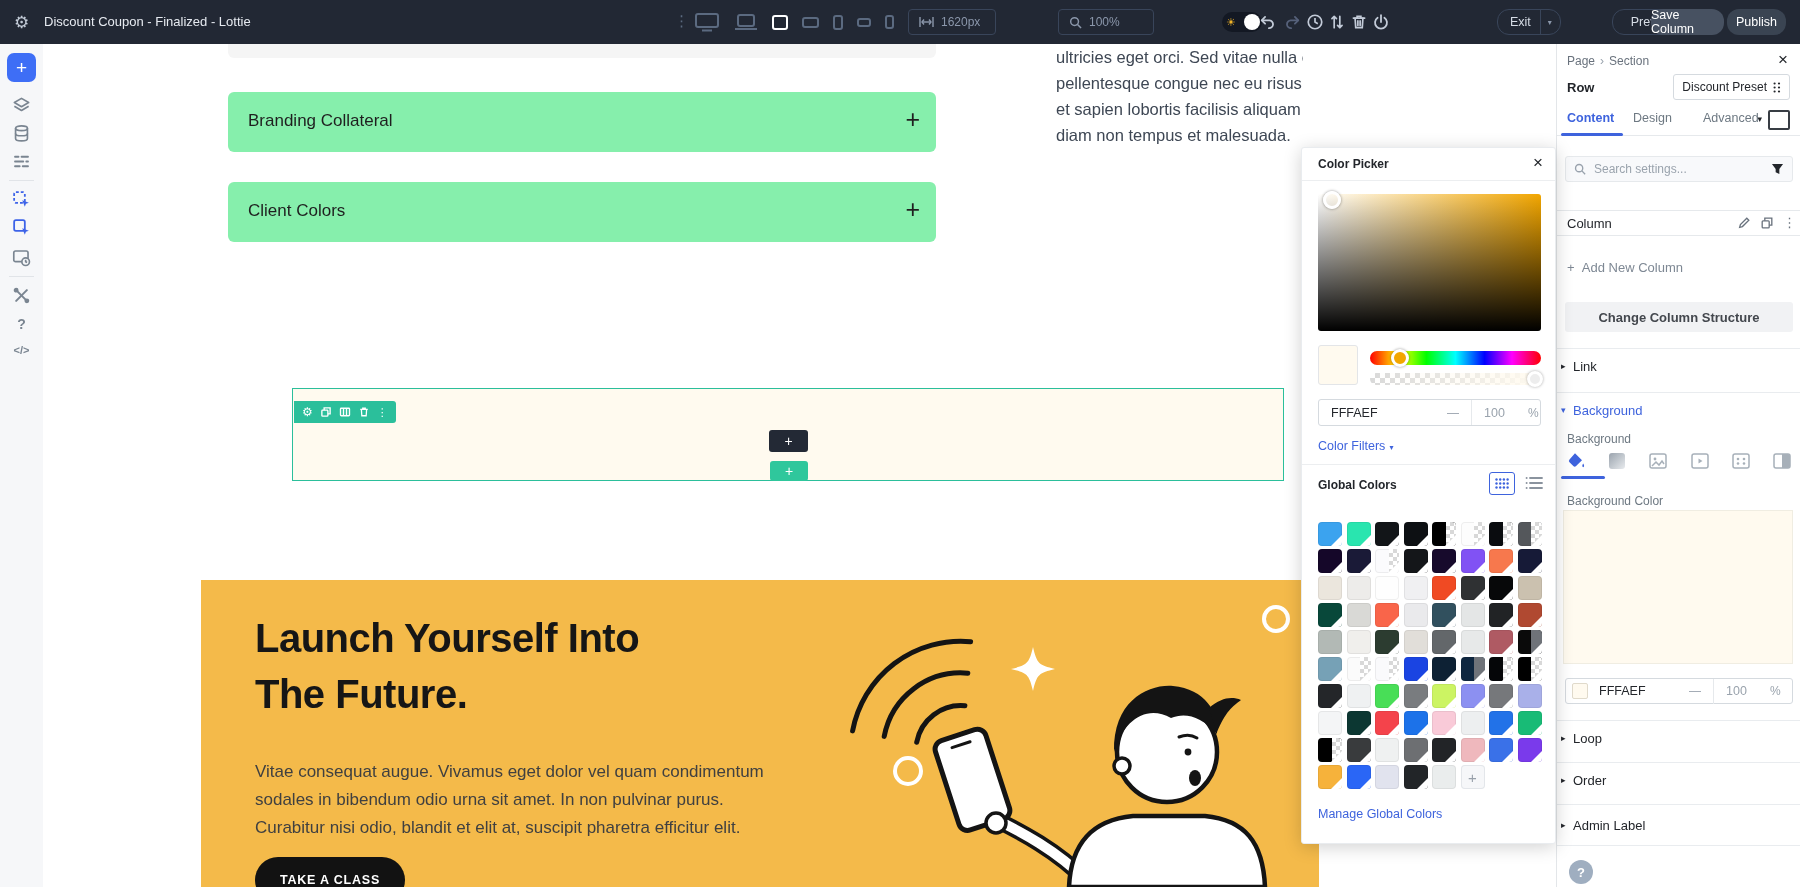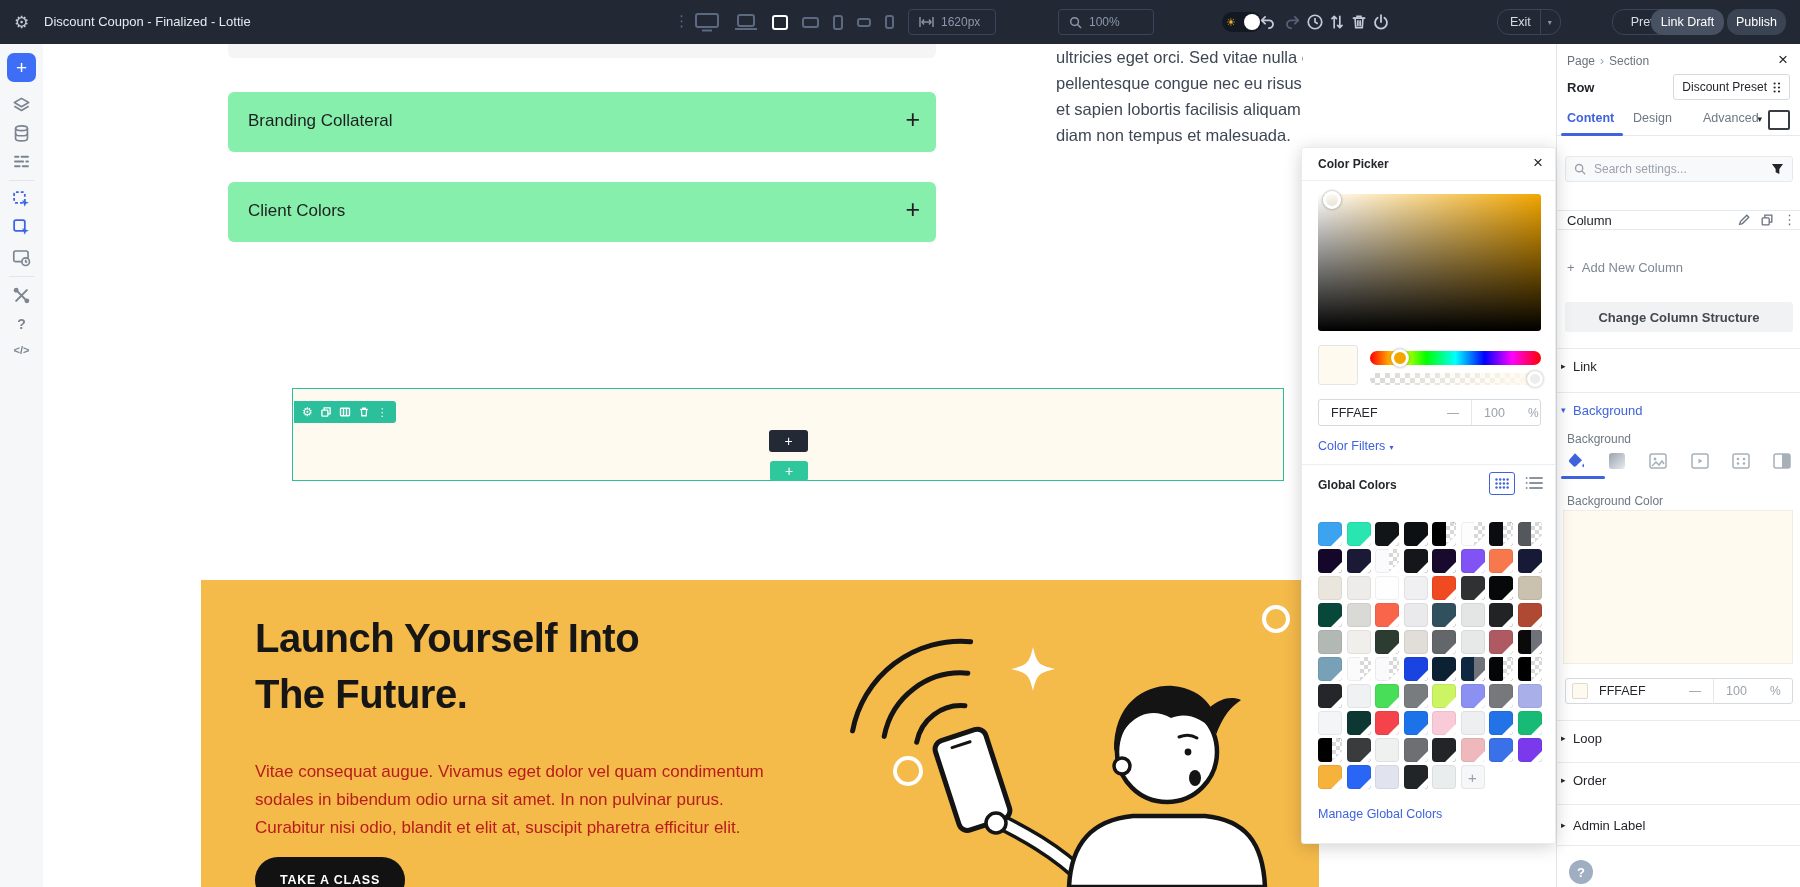--- a/index.html
+++ b/index.html
@@ -52,21 +52,21 @@
               gap:7px;padding:0 8px;color:#fff;cursor:pointer;}
   .el-toolbar .tbi{width:12px;height:12px;color:#fff;}
   .el-toolbar .g{font-size:12px;line-height:12px;}
   .add-dark{position:absolute;left:476px;top:41px;width:39px;height:22px;background:#232935;border-radius:3px;color:#fff;
             display:flex;align-items:center;justify-content:center;font-size:14px;cursor:pointer;}
   .add-teal{position:absolute;left:477px;top:72px;width:38px;height:20px;border-radius:3px;color:#fff;
             display:flex;align-items:center;justify-content:center;font-size:14px;cursor:pointer;}
   .hero{position:absolute;left:158px;top:536px;width:1118px;height:307px;overflow:hidden;}
   .hero-title{position:absolute;left:54px;top:30px;font-size:40px;line-height:56px;font-weight:bold;color:#161616;letter-spacing:-.5px;}
   .hero-para{position:absolute;left:54px;top:178px;}
-  .hero-para div{white-space:nowrap;font-size:17px;line-height:28px;color:#b91c1c;}
+  .hero-para div{white-space:nowrap;font-size:17px;line-height:28px;color:#404040;}
   .hero-cta{position:absolute;left:54px;top:277px;width:150px;height:46px;background:#121212;border-radius:23px;color:#fff;
             font-size:12.5px;font-weight:bold;letter-spacing:.8px;display:flex;align-items:center;justify-content:center;cursor:pointer;}
   .hero-art{position:absolute;left:0;top:0;pointer-events:none;}
 
   
   .popup{position:absolute;left:1301px;top:147px;width:255px;height:697px;background:#fff;border-radius:3px;
          box-shadow:0 3px 18px rgba(0,0,0,.18);border:1px solid #E9ECEF;box-sizing:border-box;z-index:5;}
   .pp-title{position:absolute;left:16px;top:9px;font-size:12px;font-weight:bold;color:#23262B;}
   .pp-close{position:absolute;right:12px;top:5px;font-size:17px;color:#23262B;cursor:pointer;}
   .pp-div{position:absolute;left:0;width:100%;height:1px;background:#ECEEF0;}
@@ -121,21 +121,21 @@
   .pn-tabs{position:absolute;left:0;top:62px;width:100%;height:30px;border-bottom:1px solid #E6E9EC;box-sizing:border-box;}
   .pn-tab{position:absolute;top:5px;font-size:12.5px;color:#6D7882;cursor:pointer;}
   .pn-tab.active{color:#3E63DD;font-weight:bold;}
   .pn-tab-underline{position:absolute;left:4px;top:27px;width:62px;height:3px;background:#3E63DD;border-radius:2px;}
   .pn-tabcaret{position:absolute;right:38px;top:8px;font-size:9px;color:#23262B;cursor:pointer;}
   .pn-square{position:absolute;right:10px;top:4px;width:18px;height:16px;border:2px solid #383D44;border-radius:2px;cursor:pointer;}
   .pn-search{position:absolute;left:8px;top:112px;width:228px;height:26px;background:#F8F9FB;border:1px solid #E6E9EC;
              border-radius:3px;box-sizing:border-box;display:flex;align-items:center;gap:6px;padding:0 8px;}
   .pn-search input{border:0;outline:0;background:transparent;flex:1;font-size:12px;color:#444;font-family:inherit;}
   .pn-search input::placeholder{color:#9AA3AD;}
-  .pn-colrow{position:absolute;left:0;top:166px;width:100%;height:20px;border-top:1px solid #E6E9EC;border-bottom:1px solid #E6E9EC;
+  .pn-colrow{position:absolute;left:0;top:166px;width:100%;height:26px;border-top:1px solid #E6E9EC;border-bottom:1px solid #E6E9EC;
              box-sizing:border-box;display:flex;align-items:center;cursor:pointer;}
   .pn-colrow .t{margin-left:10px;font-size:13px;color:#23262B;flex:1;}
   .pn-colrow .ic{width:14px;height:14px;color:#69727D;margin-right:9px;cursor:pointer;}
   .pn-addcol{position:absolute;left:10px;top:216px;font-size:13px;color:#7E8894;cursor:pointer;}
   .pn-ccs{position:absolute;left:8px;top:258px;width:228px;height:30px;background:#F1F2F4;border-radius:3px;
           display:flex;align-items:center;justify-content:center;font-size:13px;font-weight:bold;color:#43474D;cursor:pointer;}
   .pn-sec{position:absolute;left:0;width:100%;height:34px;border-top:1px solid #E9ECEF;display:flex;align-items:center;cursor:pointer;}
   .pn-sec .car{margin-left:4px;font-size:9px;color:#23262B;width:12px;}
   .pn-sec .tt{font-size:13px;font-weight:normal;color:#23262B;}
   .pn-sec.open .car,.pn-sec.open .tt{color:#3E63DD;}
@@ -228,21 +228,21 @@
       </svg>
 
     <div class="tb-btn ghost" style="left:1497px;width:64px;padding-left:12px;justify-content:flex-start;">
       <span>Exit</span>
       <span class="exit-caret">▾</span>
     </div>
     <div class="tb-btn ghost" style="left:1612px;width:82px;">
         <span>Preview</span>
       </div>
     <div class="tb-btn fill1" style="left:1651px;width:73px;">
-        <span>Link Draft</span>
+        <span>Save Column</span>
       </div>
     <div class="tb-btn fill2" style="left:1727px;width:59px;">
         <span>Publish</span>
       </div>
   </div>
 
   <div class="sidebar">
     <div class="sb-plus">+</div>
     <svg class="sb-ic" style="top:52px;" viewBox="0 0 16 16" fill="none" stroke="currentColor" stroke-width="1.4" stroke-linejoin="round">
         <path d="M8 2l6 3.5L8 9 2 5.5z"></path>

